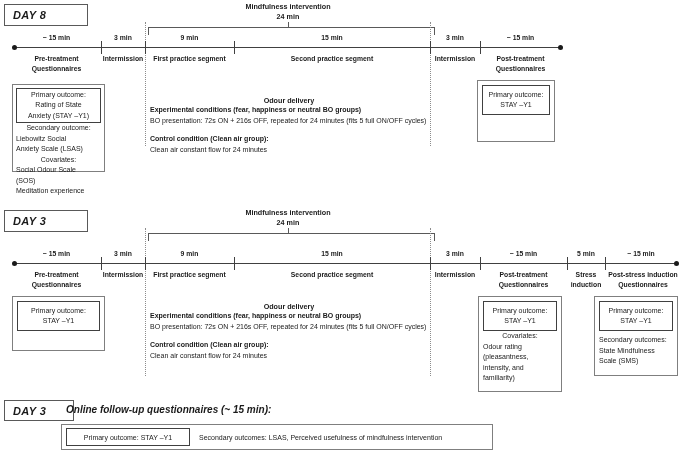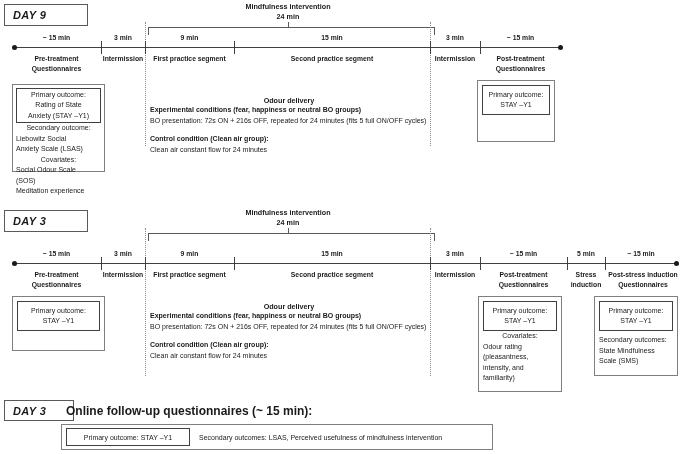--- a/index.html
+++ b/index.html
@@ -48,31 +48,31 @@
   .ibox{border:1px solid #404040;background:#fff;box-sizing:border-box;
         display:flex;flex-direction:column;align-items:center;justify-content:center;}
   .ibox .ln{font-size:7px;line-height:1.5;text-align:center;white-space:nowrap;}
   .subtxt{font-size:7px;line-height:1.5;}
   .ctr{text-align:center;}
   
   .odour-title{font-size:7.2px;font-weight:bold;text-align:center;}
   .od-b{font-size:7px;font-weight:bold;line-height:1.5;}
   .od-n{font-size:7px;line-height:1.5;}
   
-  .d3-head{font-size:12px;font-weight:bold;}
+  .d3-head{font-size:10px;font-weight:bold;font-style:italic;}
   .d3-outer{border:1px solid #7f7f7f;box-sizing:border-box;display:flex;align-items:center;}
   .d3-inner{border:1px solid #404040;box-sizing:border-box;display:flex;
             align-items:center;justify-content:center;font-size:7px;white-space:nowrap;}
   .d3-sec{font-size:7px;white-space:nowrap;}
 </style>
 </head>
 <body>
 
 <div class="abs day-label" style="left:4px;top:4px;width:66px;height:20px;">
-  <span>DAY 9</span>
+  <span>DAY 8</span>
 </div>
 
 <div class="abs brk-title" style="left:188px;top:2px;width:200px;">
   <div>Mindfulness intervention</div>
   <div>24 min</div>
 </div>
 <div class="abs bracket-stem" style="left:288px;top:22px;height:6px;"></div>
 <div class="abs bracket" style="left:148px;top:27px;width:285px;height:7px;"></div>
 
 <div class="abs vdash" style="left:145px;top:22px;height:124px;"></div>

